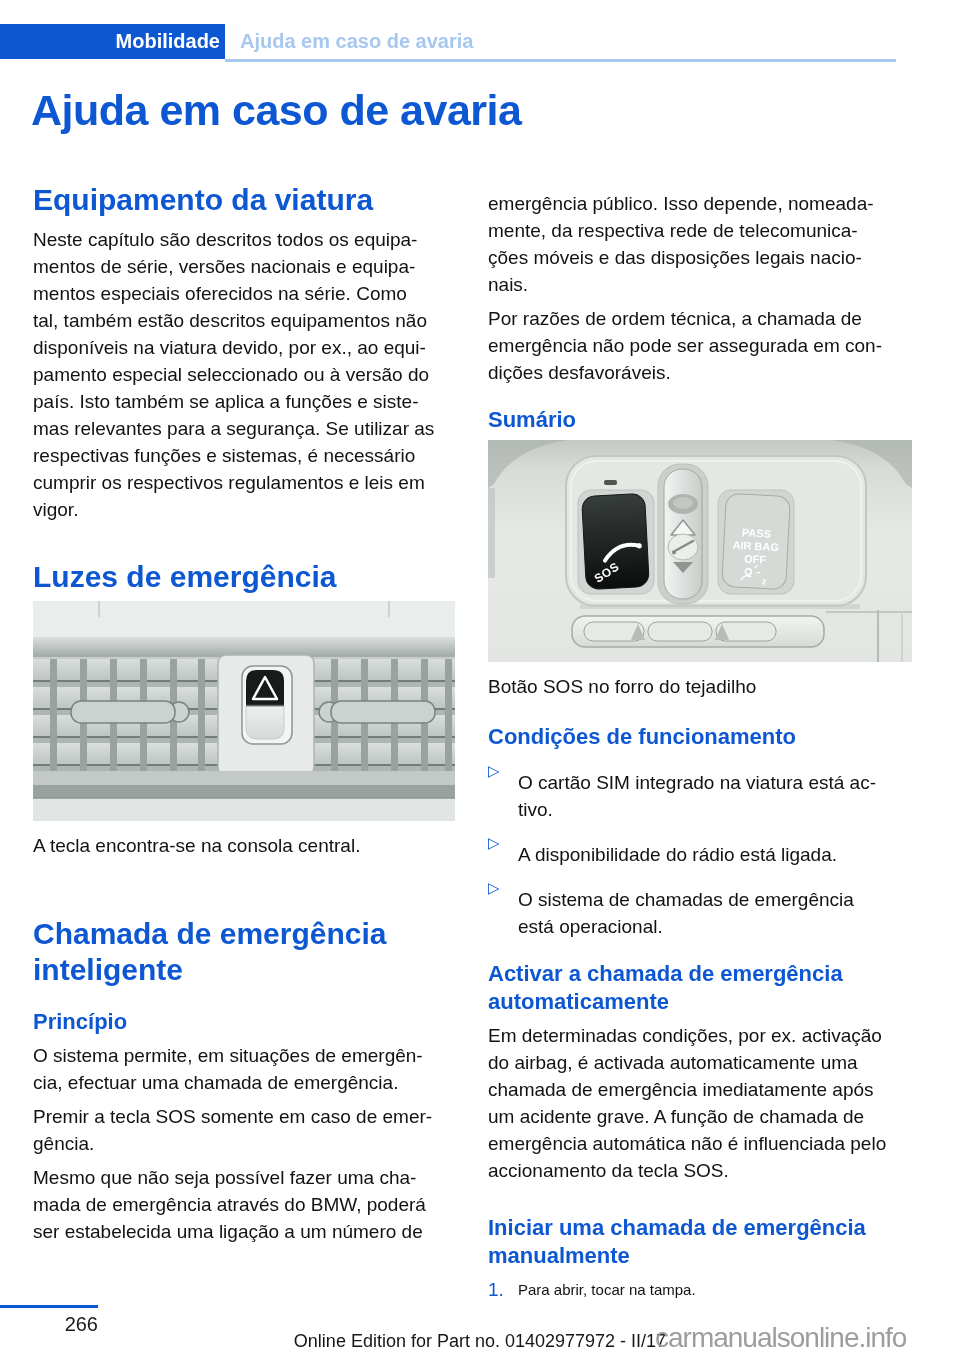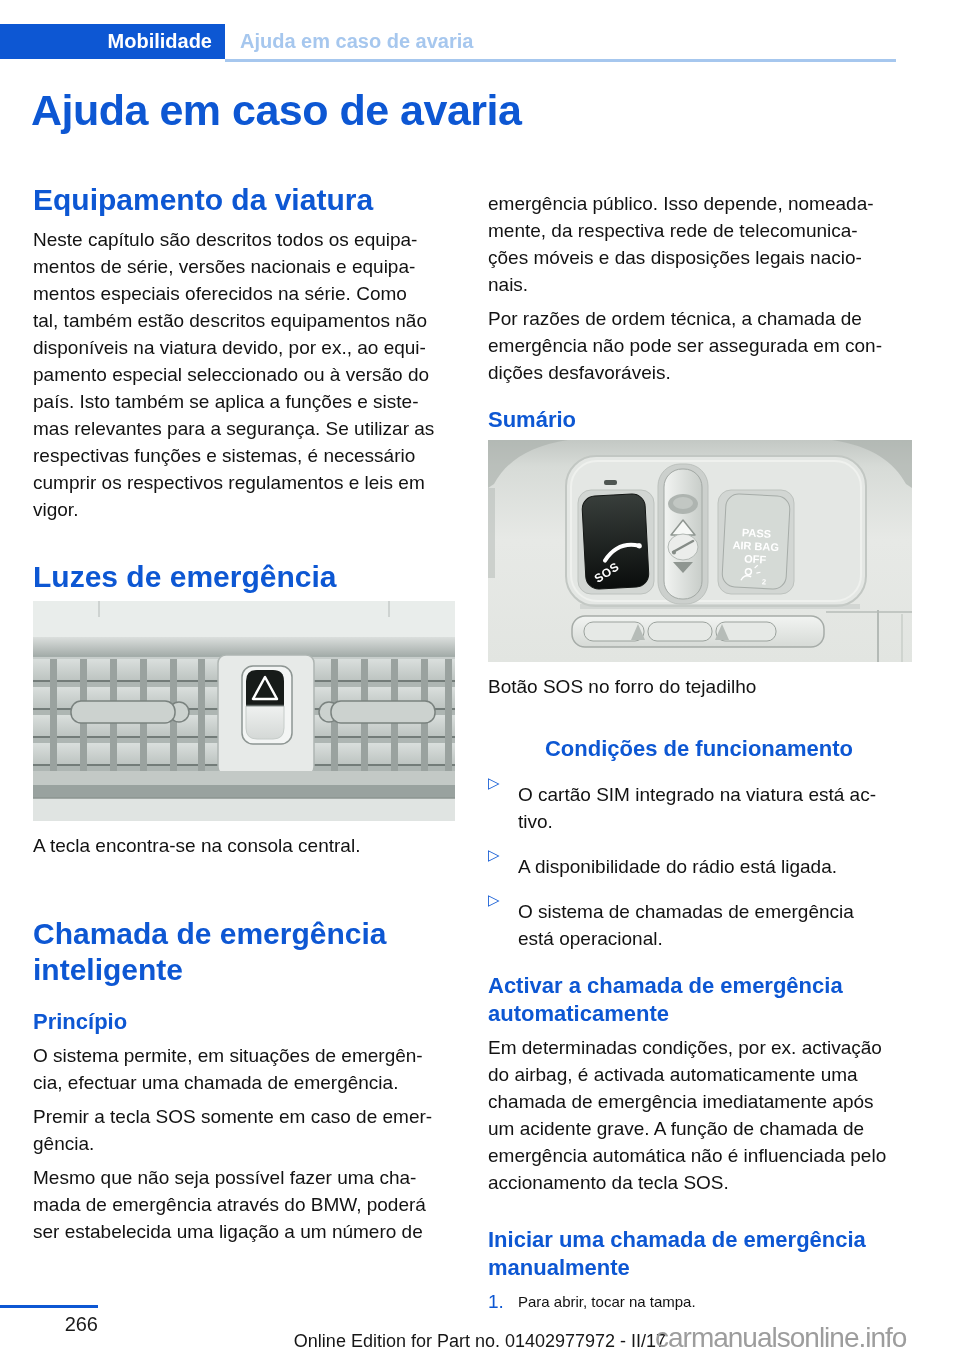--- a/index.html
+++ b/index.html
@@ -7,36 +7,36 @@
     --light_blue:#a6c7ee;
     --body_text:#121212;
     --watermark:#9d9d9d;
   }
   *{margin:0;padding:0;box-sizing:border-box;}
   html,body{width:960px;height:1362px;background:#ffffff;overflow:hidden;}
   body{position:relative;font-family:"Liberation Sans","DejaVu Sans",sans-serif;color:var(--body_text);}
 
   
   .tab-box{position:absolute;left:0;top:24px;width:225px;height:35px;background:var(--accent);
-           color:#ffffff;font-size:20px;font-weight:bold;line-height:35px;text-align:right;padding-right:13px;}
+           color:#ffffff;font-size:20px;font-weight:bold;line-height:35px;text-align:right;padding-right:5px;}
   .tab-crumb{position:absolute;left:240px;top:24px;height:35px;line-height:35px;
              color:var(--light_blue);font-size:20px;font-weight:bold;}
   .tab-underline{position:absolute;left:225px;top:59px;width:671px;height:3px;background:var(--light_blue);}
 
   .page-title{position:absolute;left:31px;top:86px;font-size:43px;font-weight:bold;color:var(--accent);letter-spacing:-0.5px;}
 
   
   .columns{position:absolute;left:33px;top:183px;width:877px;display:flex;gap:33px;}
   .col{width:422px;}
 
   .h2{font-size:30px;line-height:34px;font-weight:bold;color:var(--accent);white-space:pre;margin:0 0 9px 0;}
   .h2.mt{margin-top:37px;margin-bottom:7px;}
   .h2.ecall{margin-top:58px;line-height:36px;margin-bottom:0;}
   .h3{font-size:22px;line-height:28px;font-weight:bold;color:var(--accent);white-space:pre;margin:20px 0 6px 0;}
-  .h3.big-gap{margin-top:36px;text-align:center;}
+  .h3.big-gap{margin-top:24px;}
   .h3.mid-gap{margin-top:30px;}
   .p{font-size:19px;line-height:27px;white-space:pre;color:var(--body_text);}
   .p + .p{margin-top:7px;}
   .p.cont{margin-top:7px;}
   .caption{font-size:19px;line-height:24px;margin-top:13px;color:var(--body_text);}
   figure{margin:0;display:block;line-height:0;}
   figure svg{display:block;}
 
   .bullet-list{margin-top:4px;}
   .bullet-item{display:flex;margin-bottom:6px;}

